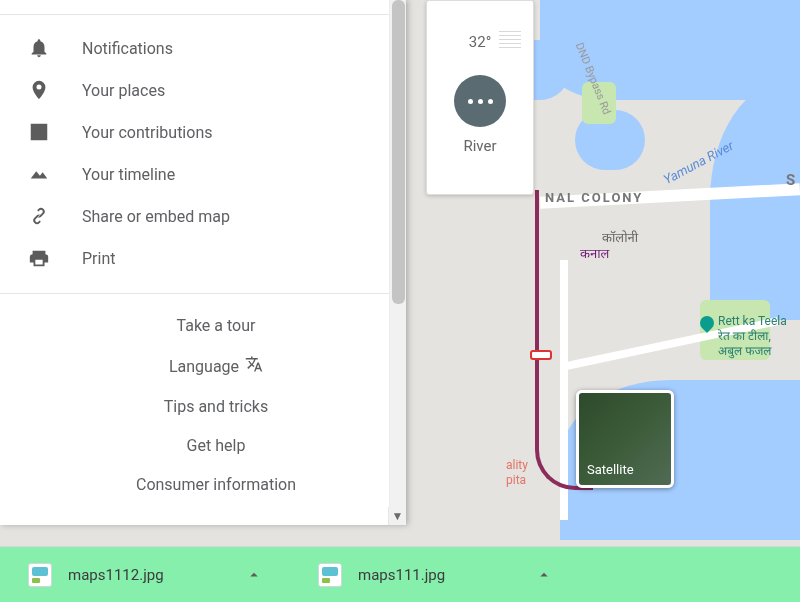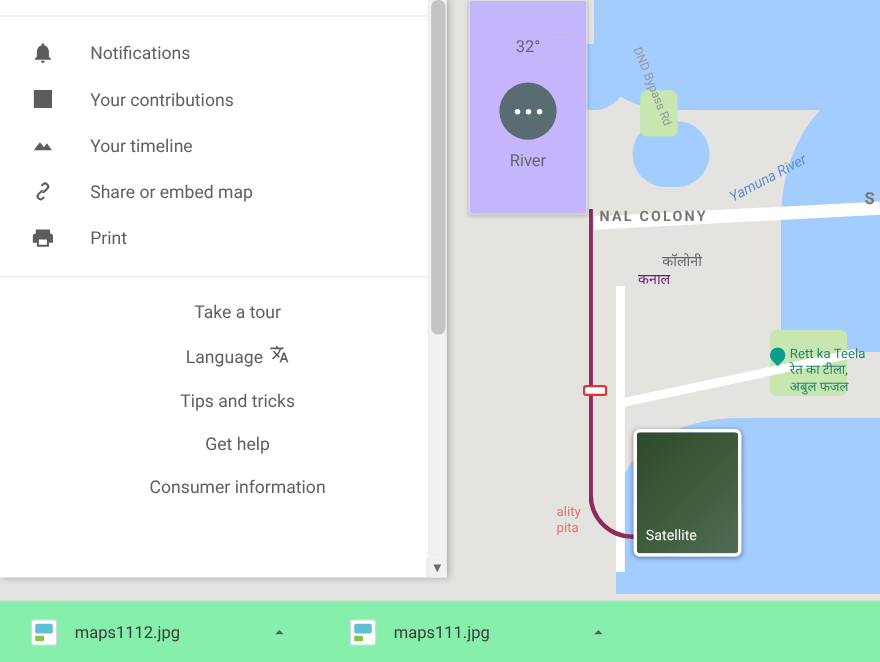--- a/index.html
+++ b/index.html
@@ -51,21 +51,21 @@
   .poi .pin {
     width:14px; height:14px; background:#0a9d8e; border-radius:50% 50% 50% 0;
     transform:rotate(-45deg); margin-top:2px;
   }
   .poi .text { color:#2a8073; line-height:15px; }
   .poi2 { position:absolute; left:506px; top:458px; font-size:12px; color:#e57368; line-height:15px; }
 
   
   .more-card {
     position:absolute; left:426px; top:0; width:108px; height:195px;
-    background:#c4b5fd; border:1px solid #ddd; box-shadow:0 1px 4px rgba(0,0,0,.2);
+    background:#ffffff; border:1px solid #ddd; box-shadow:0 1px 4px rgba(0,0,0,.2);
     border-radius:3px; padding:10px 0 14px 0; text-align:center;
   }
   .more-card .weather-temp {
     font-size:15px; color:#666; margin-top:22px;
   }
   .more-card .waves {
     position:absolute; right:12px; top:30px; width:22px; height:18px;
     background:
       repeating-linear-gradient(#bfbfbf 0 1px, transparent 1px 4px);
     opacity:.6;
@@ -74,21 +74,21 @@
     width:52px; height:52px; border-radius:50%;
     background:#5a6b72; margin:24px auto 10px auto;
     display:flex; align-items:center; justify-content:center; gap:5px;
     cursor:pointer;
   }
   .more-btn span { width:5px; height:5px; background:#fff; border-radius:50%; }
   .more-label { color:#666; font-size:15px; }
 
   
   .sat-thumb {
-    position:absolute; left:576px; top:390px; width:98px; height:116px;
+    position:absolute; left:576px; top:390px; width:98px; height:98px;
     background:linear-gradient(135deg,#2d4a2a 0%, #3c5c39 50%, #506b55 100%);
     border:3px solid #fff; border-radius:6px; box-shadow:0 1px 5px rgba(0,0,0,.4);
     display:flex; align-items:flex-end; padding:8px;
     color:#fff; font-size:13px; cursor:pointer;
   }
 
   
   .drawer {
     position:absolute; left:0; top:0; width:406px; height:525px;
     background:#fff; box-shadow:2px 0 6px rgba(0,0,0,.25);
@@ -223,20 +223,28 @@
         <span class="icon">
           <svg viewBox="0 0 24 24" width="22" height="22">
               <path d="M12 22a2 2 0 0 0 2-2h-4a2 2 0 0 0 2 2zm6-6V11c0-3.07-1.63-5.64-4.5-6.32V4a1.5 1.5 0 0 0-3 0v.68C7.63 5.36 6 7.92 6 11v5l-2 2v1h16v-1l-2-2z"></path>
             </svg>
         </span>
         <span>Notifications</span>
       </div>
       <div class="menu-item">
         <span class="icon">
           <svg viewBox="0 0 24 24" width="22" height="22">
+              <path d="M12 2a7 7 0 0 0-7 7c0 5.25 7 13 7 13s7-7.75 7-13a7 7 0 0 0-7-7zm0 9.5A2.5 2.5 0 1 1 12 6a2.5 2.5 0 0 1 0 5.5z"></path>
+            </svg>
+        </span>
+        <span>Your places</span>
+      </div>
+      <div class="menu-item">
+        <span class="icon">
+          <svg viewBox="0 0 24 24" width="22" height="22">
               <path d="M3 3h18v18H3V3zm3 12l4-4 3 3 5-6v9H6z"></path>
             </svg>
         </span>
         <span>Your contributions</span>
       </div>
       <div class="menu-item">
         <span class="icon">
           <svg viewBox="0 0 24 24" width="22" height="22">
               <path d="M3 17l6-8 4 5 3-4 5 7H3z"></path>
             </svg>

